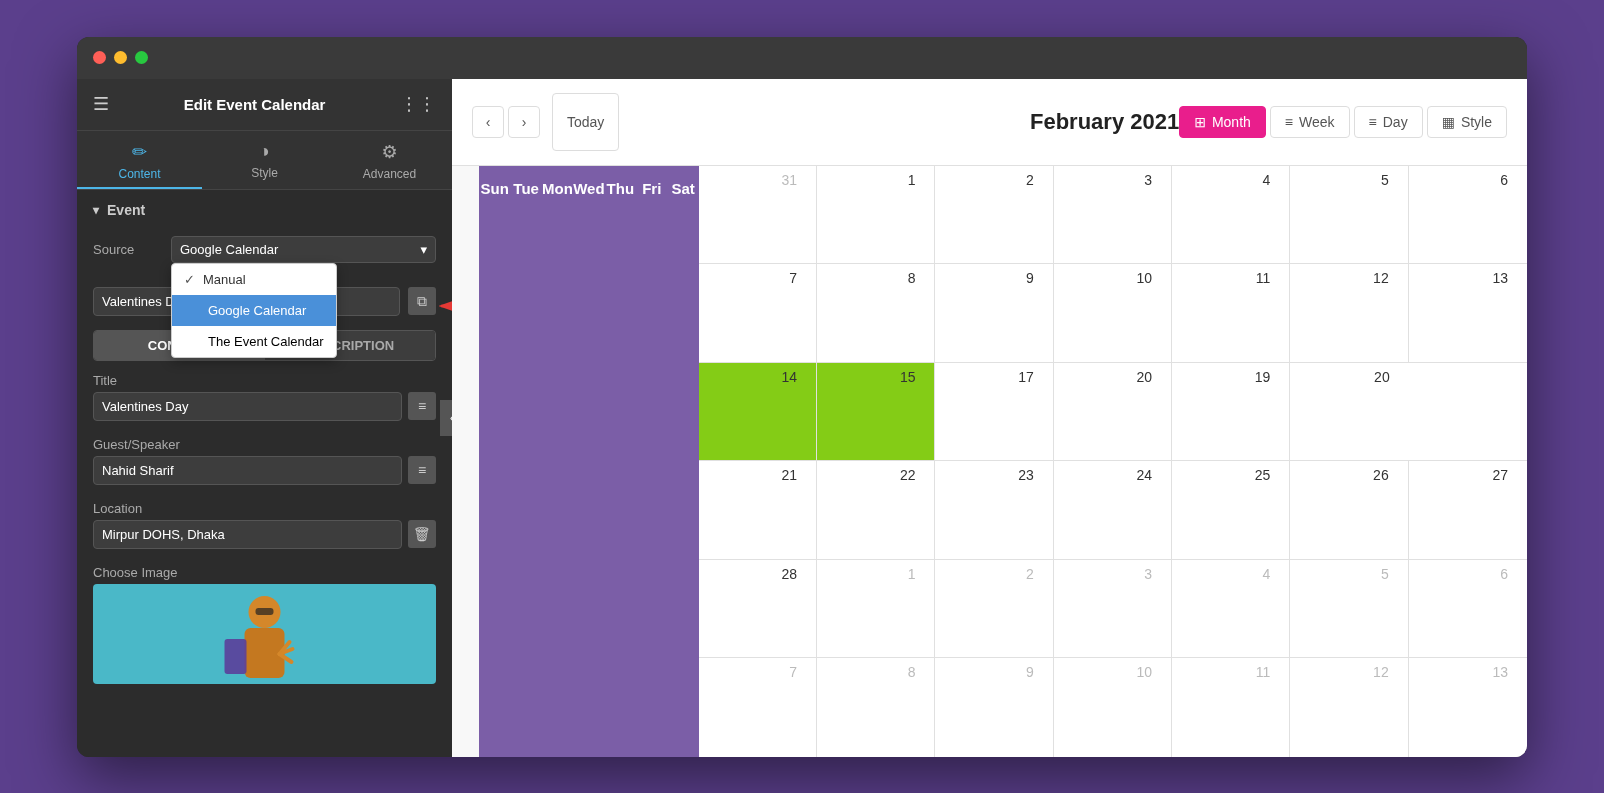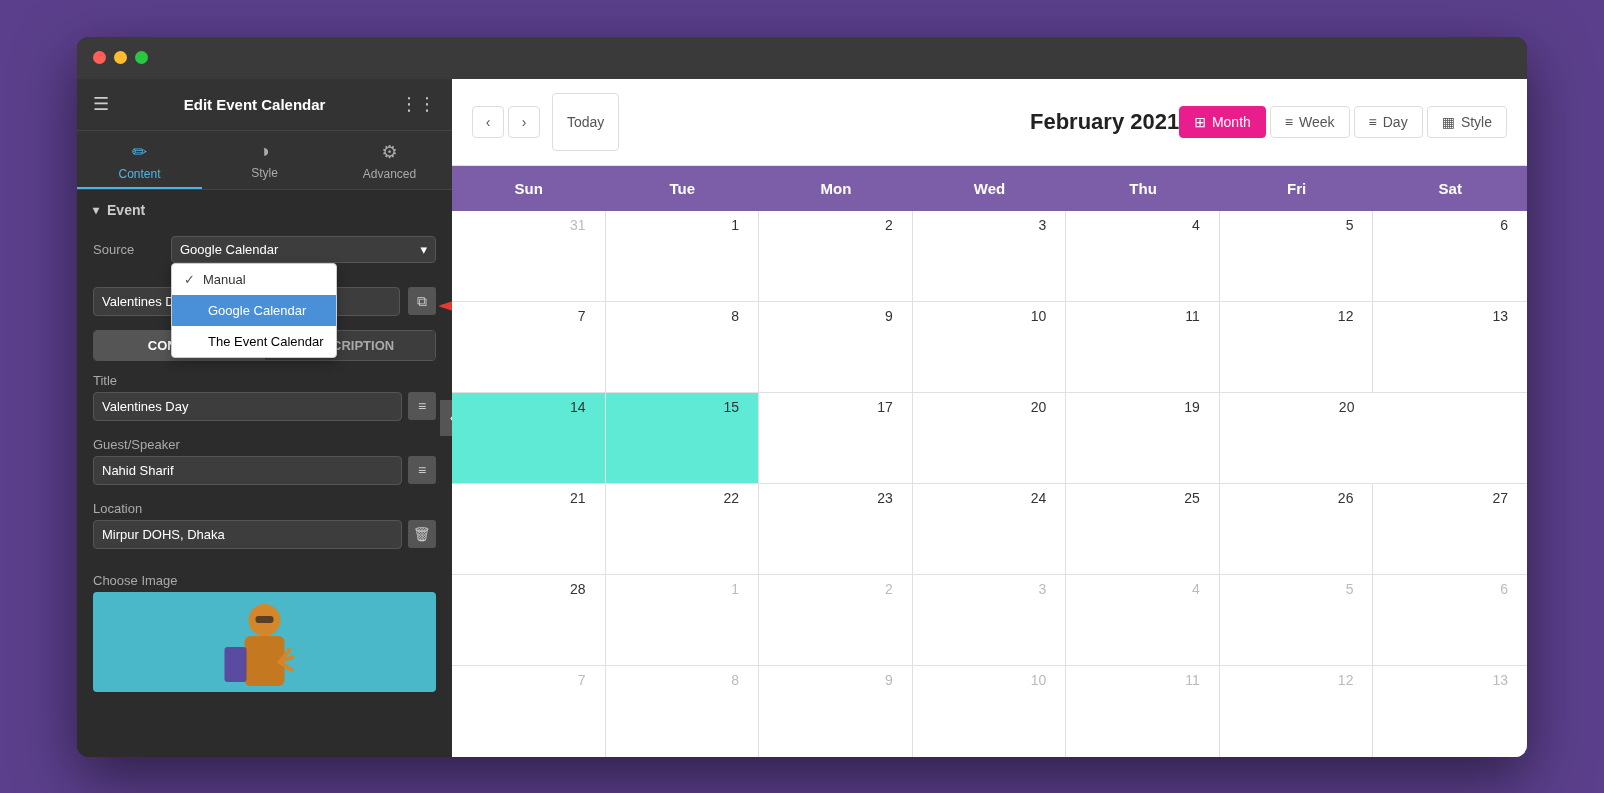--- a/index.html
+++ b/index.html
@@ -219,21 +219,21 @@
     }
     .form-input {
       flex: 1;
       background: #3d3d3d;
       border: 1px solid #555;
       color: #fff;
       padding: 6px 8px;
       border-radius: 4px;
       font-size: 13px;
     }
-    .choose-image-label { color: #aaa; font-size: 13px; padding: 4px 16px 4px; margin-top: 8px; }
+    .choose-image-label { color: #aaa; font-size: 13px; padding: 4px 16px 4px; }
     .image-thumb {
       margin: 0 16px;
       width: calc(100% - 32px);
       height: 100px;
       background: #4ab8c8;
       border-radius: 4px;
       overflow: hidden;
       position: relative;
     }
     
@@ -289,21 +289,22 @@
       font-size: 14px;
       color: #555;
       display: flex; align-items: center; gap: 6px;
     }
     .view-btn.active { background: #e91e8c; color: #fff; border-color: #e91e8c; }
     
     .calendar-grid {
       flex: 1;
       overflow: hidden;
       display: flex;
-      flex-direction: column;
+      flex-direction: row;
+      margin-left: 27px;
     }
     .day-headers {
       display: grid;
       grid-template-columns: repeat(7, 1fr);
       background: #7b5ea7;
     }
     .day-header {
       text-align: center;
       padding: 14px 0;
       color: #fff;
@@ -329,21 +330,21 @@
       min-height: 80px;
     }
     .day-cell:last-child { border-right: none; }
     .day-number {
       font-size: 14px;
       color: #333;
       text-align: right;
       display: block;
     }
     .day-number.other-month { color: #bbb; }
-    .day-cell.highlighted { background: #5eead4; }
+    .day-cell.highlighted { background: #84cc16; }
     .collapse-btn {
       position: absolute;
       right: -12px;
       top: 50%;
       transform: translateY(-50%);
       width: 24px; height: 36px;
       background: #555;
       border-radius: 0 4px 4px 0;
       display: flex; align-items: center; justify-content: center;
       cursor: pointer;

